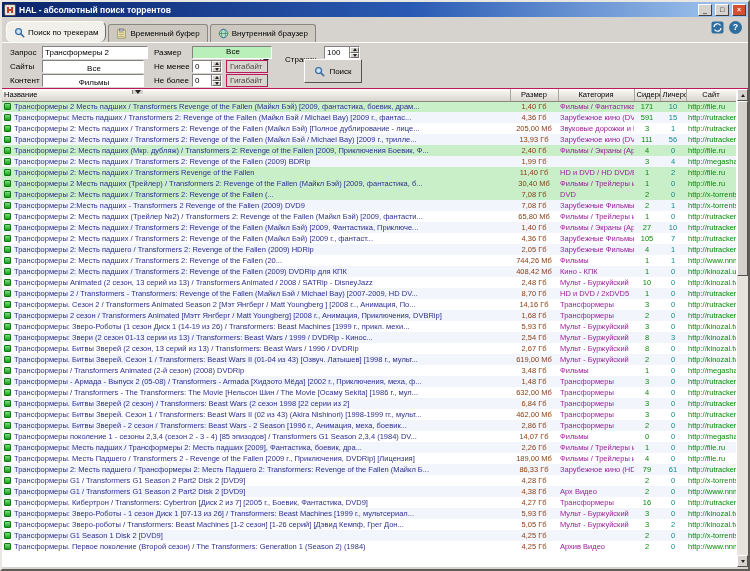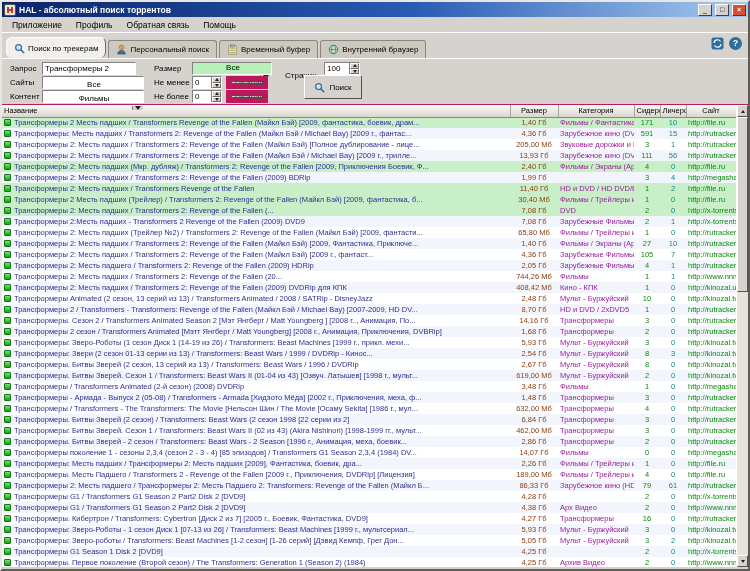--- a/index.html
+++ b/index.html
@@ -49,21 +49,21 @@
   .tri-up-s { width: 0; height: 0; border-left: 2.5px solid transparent; border-right: 2.5px solid transparent;
               border-bottom: 3.5px solid #222; }
   .tri-down-s { width: 0; height: 0; border-left: 2.5px solid transparent; border-right: 2.5px solid transparent;
                 border-top: 3.5px solid #222; }
   .spinner { background: #fff; border: 1px solid; border-color: #848280 #fff #fff #848280; display: flex; }
   .spinner input { flex: 1; min-width: 0; border: none; font-family: "Liberation Sans", sans-serif;
                    font-size: 8px; padding: 0 2px; }
   .spin-btns { width: 10px; display: flex; flex-direction: column; border-left: 1px solid #848280; }
   .spin-btn { flex: 1; background: #d6d3ce; border: 1px solid; border-color: #fff #6e6b66 #6e6b66 #fff;
               display: flex; align-items: center; justify-content: center; }
-  .unit-box { background: #d9d6d0; border: 6px solid #be185d; color: #4d4b47;
+  .unit-box { background: #d9d6d0; border: 1px solid #be185d; color: #4d4b47;
               display: flex; align-items: center; padding: 0 3px; white-space: nowrap; }
   .search-btn { position: absolute; width: 58px; height: 24px; background: #d6d3ce;
                 border: 1px solid; border-color: #fff #55524d #55524d #fff;
                 display: flex; align-items: center; justify-content: center; gap: 4px; }
 
   
   .table-area { flex: 1; display: flex; border-top: 1px solid #be185d; min-height: 0; }
   .table-scroll { width: 734px; background: #fff; overflow: hidden; }
   table { border-collapse: collapse; table-layout: fixed; width: 734px; font-size: 7.5px; }
   col.c-name { width: 508px; } col.c-size { width: 48px; } col.c-cat { width: 76px; }
@@ -105,41 +105,28 @@
     <svg viewBox="0 0 12 12" width="12" height="12">
         <rect x="0.5" y="0.5" width="11" height="11" rx="1.5" fill="#e8e6e1" stroke="#55524d"></rect>
         <path d="M3 9 V3 h2 v2 h2 V3 h2 v6 h-2 V7 h-2 v2 Z" fill="#c23b22"></path>
       </svg>
     <span class="title-text">HAL - абсолютный поиск торрентов</span>
     <span class="cap-btn">_</span>
     <span class="cap-btn">□</span>
     <span class="cap-btn close">×</span>
   </div>
 
-  <div class="menubar">
-    <span class="menu-item">Приложение</span>
-    <span class="menu-item">Профиль</span>
-    <span class="menu-item">Обратная связь</span>
-    <span class="menu-item">Помощь</span>
-  </div>
 
   <div class="tabbar">
     <div class="tab active">
       <svg viewBox="0 0 12 12" width="11" height="11">
           <circle cx="5" cy="5" r="3.2" fill="#cfe3f7" stroke="#3a6ea5" stroke-width="1.4"></circle>
           <line x1="7.5" y1="7.5" x2="10.6" y2="10.6" stroke="#3a6ea5" stroke-width="1.8" stroke-linecap="round"></line>
         </svg>
       <span>Поиск по трекерам</span>
-    </div>
-    <div class="tab">
-      <svg viewBox="0 0 12 12" width="11" height="11">
-          <circle cx="6" cy="3.6" r="2.4" fill="#e8a33d" stroke="#8a5d1a" stroke-width="0.6"></circle>
-          <path d="M1.8 11 C1.8 8 4 7 6 7 C8 7 10.2 8 10.2 11 Z" fill="#3a6ea5" stroke="#24496f" stroke-width="0.6"></path>
-        </svg>
-      <span>Персональный поиск</span>
     </div>
     <div class="tab">
       <svg viewBox="0 0 12 12" width="11" height="11">
           <rect x="2" y="2" width="8" height="9" fill="#f7eebc" stroke="#8a8145" stroke-width="0.8"></rect>
           <rect x="4" y="1" width="4" height="2.4" fill="#b9b9c9" stroke="#5c5c74" stroke-width="0.6"></rect>
           <line x1="3.4" y1="5.2" x2="8.6" y2="5.2" stroke="#8a8145" stroke-width="0.7"></line>
           <line x1="3.4" y1="7.2" x2="8.6" y2="7.2" stroke="#8a8145" stroke-width="0.7"></line>
           <line x1="3.4" y1="9.2" x2="8.6" y2="9.2" stroke="#8a8145" stroke-width="0.7"></line>
         </svg>
       <span>Временный буфер</span>
@@ -156,21 +143,21 @@
       <svg viewBox="0 0 13 13" width="13" height="13">
           <rect x="0.5" y="0.5" width="12" height="12" rx="2" fill="#2f6e9e"></rect>
           <path d="M3 6 a3.5 3.5 0 0 1 6.5 -1.5 M10 7 a3.5 3.5 0 0 1 -6.5 1.5" stroke="#fff" stroke-width="1.2" fill="none"></path>
         </svg>
       <span class="help-ico">?</span>
     </div>
   </div>
 
   <div class="formpanel">
     <span class="f-label" style="left:8px; top:5px;">Запрос</span>
-    <input class="f-input" style="left: 40px; top: 3px; width: 94px;" value="Трансформеры 2">
+    <input class="f-input" style="left: 40px; top: 3px; width: 106px;" value="Трансформеры 2">
 
     <span class="f-label" style="left:152px; top:5px;">Размер</span>
     <div class="f-select green" style="left:190px; top:3px; width:80px;">
       <span>Все</span>
       <span class="dd-btn">
           <span class="tri-down"></span>
         </span>
     </div>
 
     <span class="f-label" style="left:283px; top:12px;">Страниц</span>

